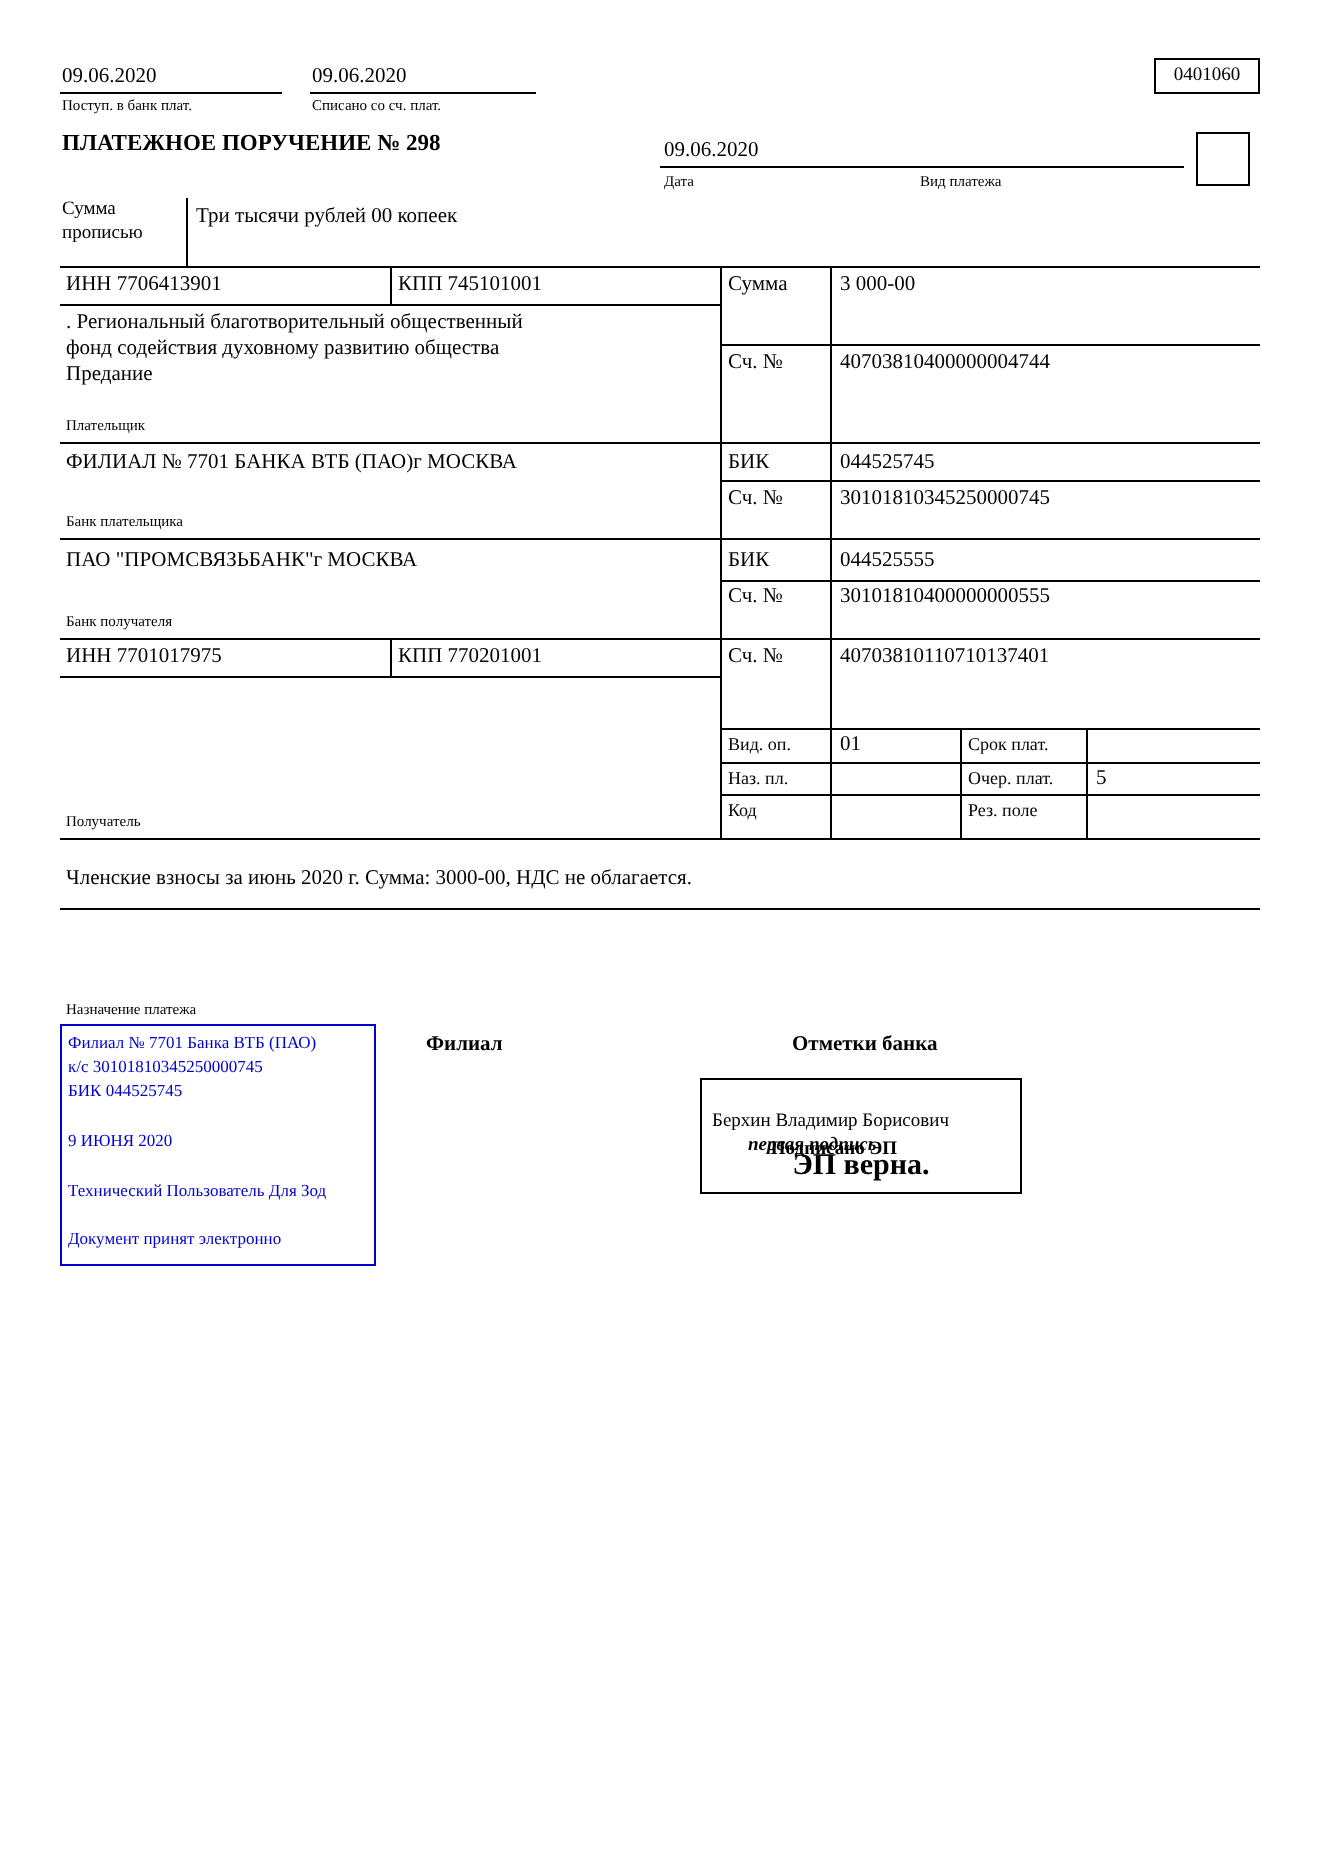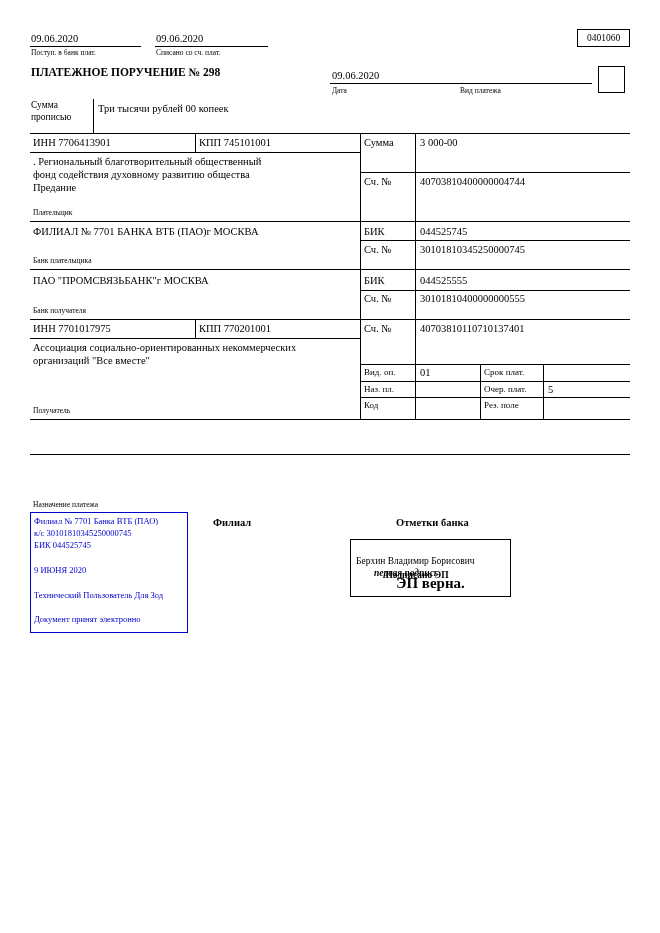--- a/index.html
+++ b/index.html
@@ -82,38 +82,38 @@
   <span class="t" style="left:420px;top:292px">30101810400000000555</span>
   <span class="t cap" style="left:33px;top:306px">Банк получателя</span>
   <div class="hl" style="left:30px;top:319px;width:600px"></div>
 
   <div class="vl" style="left:195px;top:319px;height:19px"></div>
   <span class="t" style="left:33px;top:322px">ИНН 7701017975</span>
   <span class="t" style="left:199px;top:322px">КПП 770201001</span>
   <span class="t" style="left:364px;top:322px">Сч. №</span>
   <span class="t" style="left:420px;top:322px">40703810110710137401</span>
   <div class="hl" style="left:30px;top:338px;width:330px"></div>
-  <span class="t wrap" style="left:33px;top:341px;width:290px">Ассоциация социально-ориентированных некоммерческих организаций "Все вместе"</span>
 
   <div class="hl" style="left:360px;top:364px;width:270px"></div>
   <div class="vl" style="left:480px;top:364px;height:56px"></div>
   <div class="vl" style="left:543px;top:364px;height:56px"></div>
   <span class="t sm" style="left:364px;top:367px">Вид. оп.</span>
   <span class="t" style="left:420px;top:366px">01</span>
   <span class="t sm" style="left:484px;top:367px">Срок плат.</span>
   <div class="hl" style="left:360px;top:381px;width:270px"></div>
   <span class="t sm" style="left:364px;top:384px">Наз. пл.</span>
   <span class="t sm" style="left:484px;top:384px">Очер. плат.</span>
   <span class="t" style="left:548px;top:383px">5</span>
   <div class="hl" style="left:360px;top:397px;width:270px"></div>
   <span class="t sm" style="left:364px;top:400px">Код</span>
   <span class="t sm" style="left:484px;top:400px">Рез. поле</span>
   <span class="t cap" style="left:33px;top:406px">Получатель</span>
   <div class="hl" style="left:30px;top:419px;width:600px"></div>
 
+  <span class="t" style="left:33px;top:433px">Членские взносы за июнь 2020 г. Сумма: 3000-00, НДС не облагается.</span>
   <div class="hl" style="left:30px;top:454px;width:600px"></div>
   <span class="t cap" style="left:33px;top:500px">Назначение платежа</span>
 
   <div class="bluebox" style="left:30px;top:512px;width:158px;height:121px"></div>
   <span class="t blue" style="left:34px;top:516px;font-size:8.5px">Филиал № 7701 Банка ВТБ (ПАО)</span>
   <span class="t blue" style="left:34px;top:528px;font-size:8.5px">к/с 30101810345250000745</span>
   <span class="t blue" style="left:34px;top:540px;font-size:8.5px">БИК 044525745</span>
   <span class="t blue" style="left:34px;top:565px;font-size:8.5px">9 ИЮНЯ 2020</span>
   <span class="t blue wrap" style="left:34px;top:590px;width:135px;font-size:8.5px">Технический Пользователь Для Зод</span>
   <span class="t blue" style="left:34px;top:614px;font-size:8.5px">Документ принят электронно</span>

